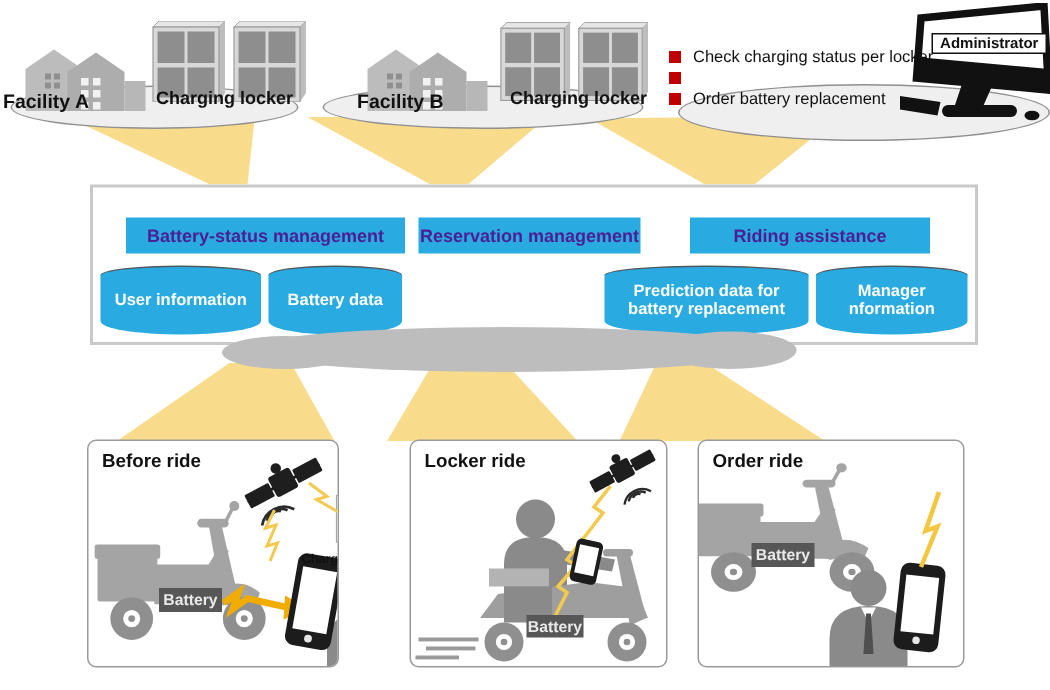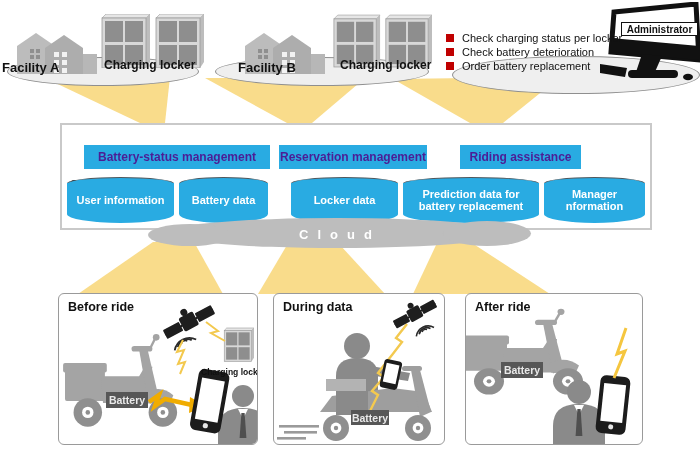--- a/index.html
+++ b/index.html
@@ -142,66 +142,59 @@
     <polygon points="0,62 27,66 25,75 0,71" fill="#111"></polygon>
     <ellipse cx="88" cy="75" rx="5" ry="3.2" fill="#111"></ellipse>
   </svg>
   <div class="abs" id="admin-label">Administrator</div>
   <div class="task-row" style="top:31px">
     <span class="sq"></span>
     <span class="t">Check charging status per locker</span>
   </div>
   <div class="task-row" style="top:45px">
     <span class="sq"></span>
-    <span class="t">Check battery deterioration</span>
   </div>
   <div class="task-row" style="top:59px">
     <span class="sq"></span>
     <span class="t">Order battery replacement</span>
   </div>
 
   <div class="abs" id="spatiowl">
     <div class="abs title">SPATIOWL</div>
     <div class="svc" style="left:22px;width:186px">Battery-status management</div>
     <div class="svc" style="left:217px;width:148px">Reservation management</div>
-    <div class="svc" style="left:398px;width:121px">Riding assistance</div>
+    <div class="svc" style="left:398px;width:160px">Riding assistance</div>
 
     <div class="cyl" style="left:5px;width:107px">
       <div class="cap"></div>
         <div class="body"></div>
       <div class="txt">User information</div>
     </div>
     <div class="cyl" style="left:117px;width:89px">
       <div class="cap"></div>
         <div class="body"></div>
       <div class="txt">Battery data</div>
-    </div>
-    <div class="cyl" style="left:229px;width:107px">
-      <div class="cap"></div>
-        <div class="body"></div>
-      <div class="txt">Locker data</div>
     </div>
     <div class="cyl" style="left:341px;width:136px">
       <div class="cap"></div>
         <div class="body"></div>
       <div class="txt">Prediction data for battery replacement</div>
     </div>
     <div class="cyl" style="left:482px;width:101px">
       <div class="cap"></div>
         <div class="body"></div>
       <div class="txt">Manager nformation</div>
     </div>
   </div>
 
   <div class="abs cloud-lobe" style="left:165px;top:218px;width:345px;height:30px"></div>
   <div class="abs cloud-lobe" style="left:148px;top:224px;width:84px;height:22px"></div>
   <div class="abs cloud-lobe" style="left:443px;top:221px;width:88px;height:25px"></div>
-  <div class="abs" id="cloud-text">Cloud</div>
-
-  <div class="panel" style="left:58px;width:200px">
+
+  <div class="panel" style="left:58px;width:168px">
     <svg class="abs" style="left:0;top:0" width="198" height="150" viewBox="0 0 198 150">
 
       <g transform="translate(6,50) scale(0.95)" fill="#A4A4A4">
         <rect x="-2" y="20" width="46" height="10" rx="2"></rect>
         <rect x="0" y="28" width="42" height="32" rx="2"></rect>
         <path d="M38,34 L78,34 L84,24 L92,24 L88,46 L97,50 L97,62 L40,62 Z"></path>
         <polygon points="78,6 87,6 99,58 88,63"></polygon>
         <rect x="70" y="2" width="22" height="6" rx="3"></rect>
         <line x1="90" y1="4" x2="95" y2="-6" stroke="#A4A4A4" stroke-width="2.5"></line>
         <circle cx="96" cy="-7" r="3.5"></circle>
@@ -305,21 +298,21 @@
         <line x1="-27" y1="0" x2="27" y2="0" stroke="#1E1E1E" stroke-width="2"></line>
         <rect x="-8" y="-8" width="16" height="15" rx="2"></rect>
         <circle cx="0" cy="-11" r="3.5"></circle>
       </g>
       <g stroke="#2A2A2A" stroke-width="1.6" fill="none" transform="translate(148,38) rotate(18)">
         <path d="M0,0 A4,4 0 0 1 4,-4"></path>
           <path d="M-2,3 A8,8 0 0 1 7,-6"></path>
           <path d="M-4,6 A12,12 0 0 1 10,-8"></path>
       </g>
     </svg>
-    <div class="ptitle">During data</div>
+    <div class="ptitle">Locker ride</div>
     <div class="battery" style="left:77px;top:116px;width:38px;height:15px">Battery</div>
   </div>
 
   <div class="panel" style="left:465px;width:178px">
     <svg class="abs" style="left:0;top:0" width="176" height="150" viewBox="0 0 176 150">
 
       <g transform="translate(-1,24) scale(1,0.88)" fill="#A4A4A4">
         <rect x="-2" y="20" width="46" height="10" rx="2"></rect>
         <rect x="0" y="28" width="42" height="32" rx="2"></rect>
         <path d="M38,34 L78,34 L84,24 L92,24 L88,46 L97,50 L97,62 L40,62 Z"></path>
@@ -344,17 +337,17 @@
       </g>
 
       <g transform="rotate(6 147 111)">
         <rect x="132" y="82" width="30" height="58" rx="6" fill="#1C1C1C"></rect>
         <rect x="136" y="90" width="22" height="38" fill="#fff"></rect>
         <circle cx="147" cy="133" r="2.5" fill="#E6E6E6"></circle>
       </g>
 
       <polyline points="160,34 151,60 159,57 148,84" stroke="#F5C63F" stroke-width="3" fill="none"></polyline>
     </svg>
-    <div class="ptitle">After ride</div>
+    <div class="ptitle">Order ride</div>
     <div class="battery" style="left:35px;top:68px;width:42px;height:16px">Battery</div>
   </div>
 
 </div>
 
 </body></html>

